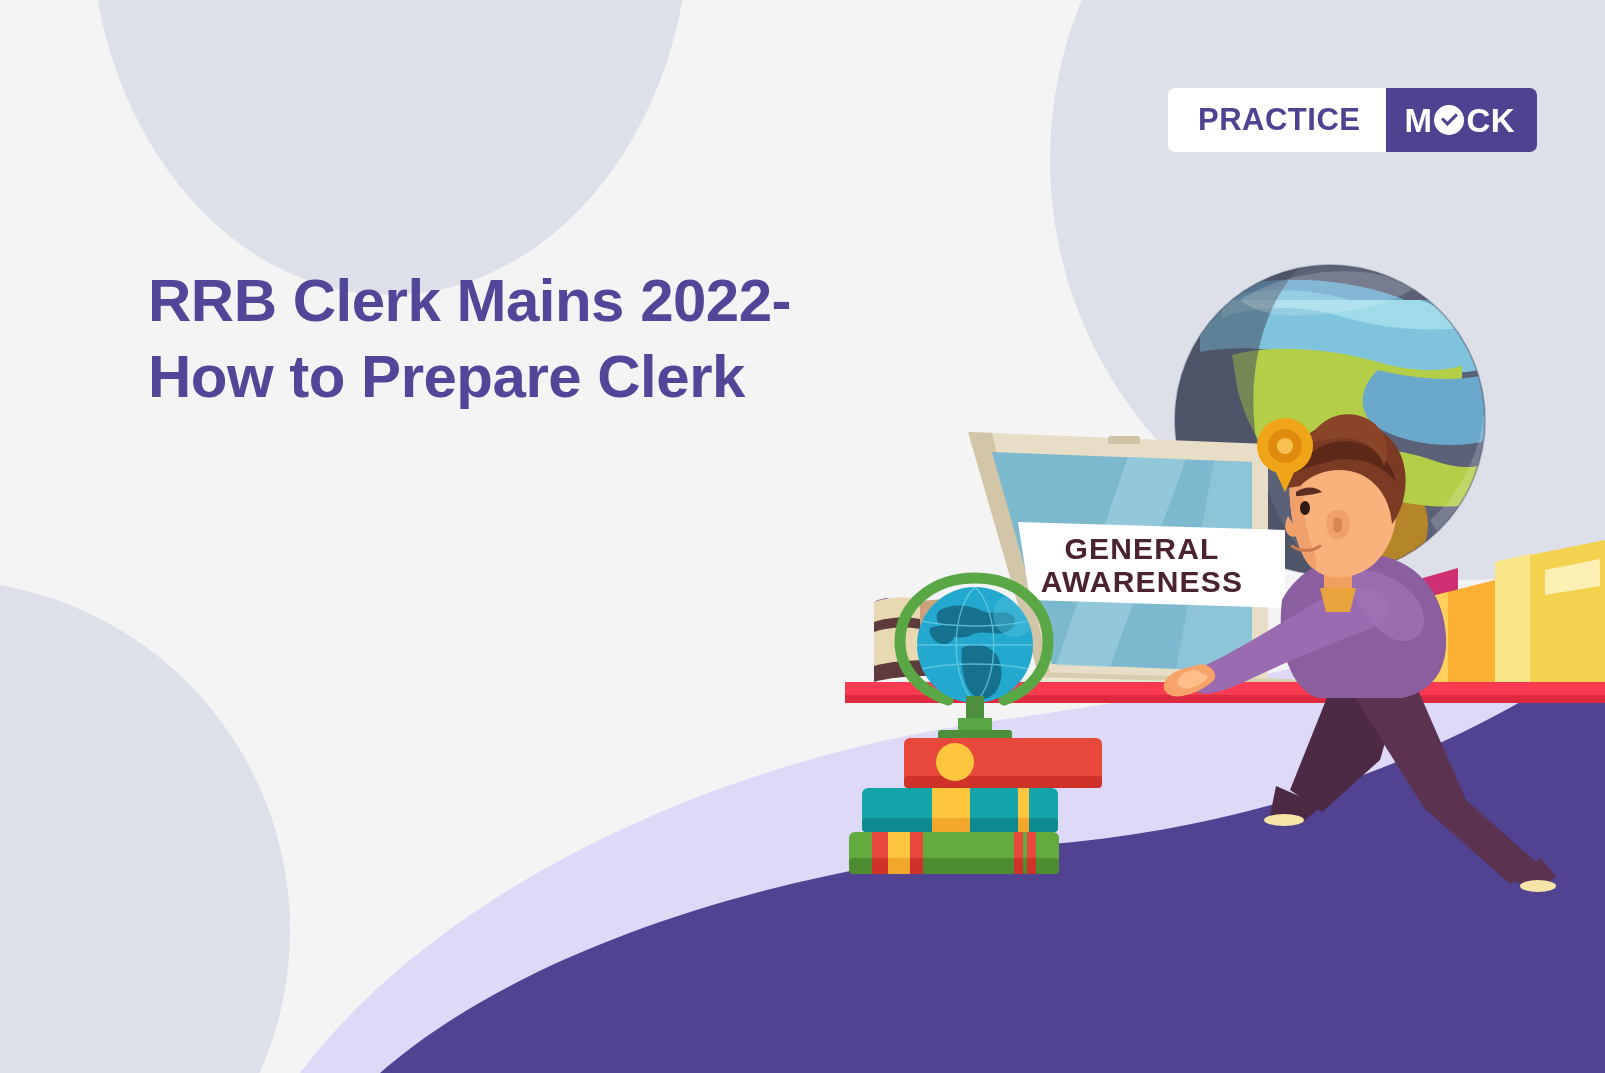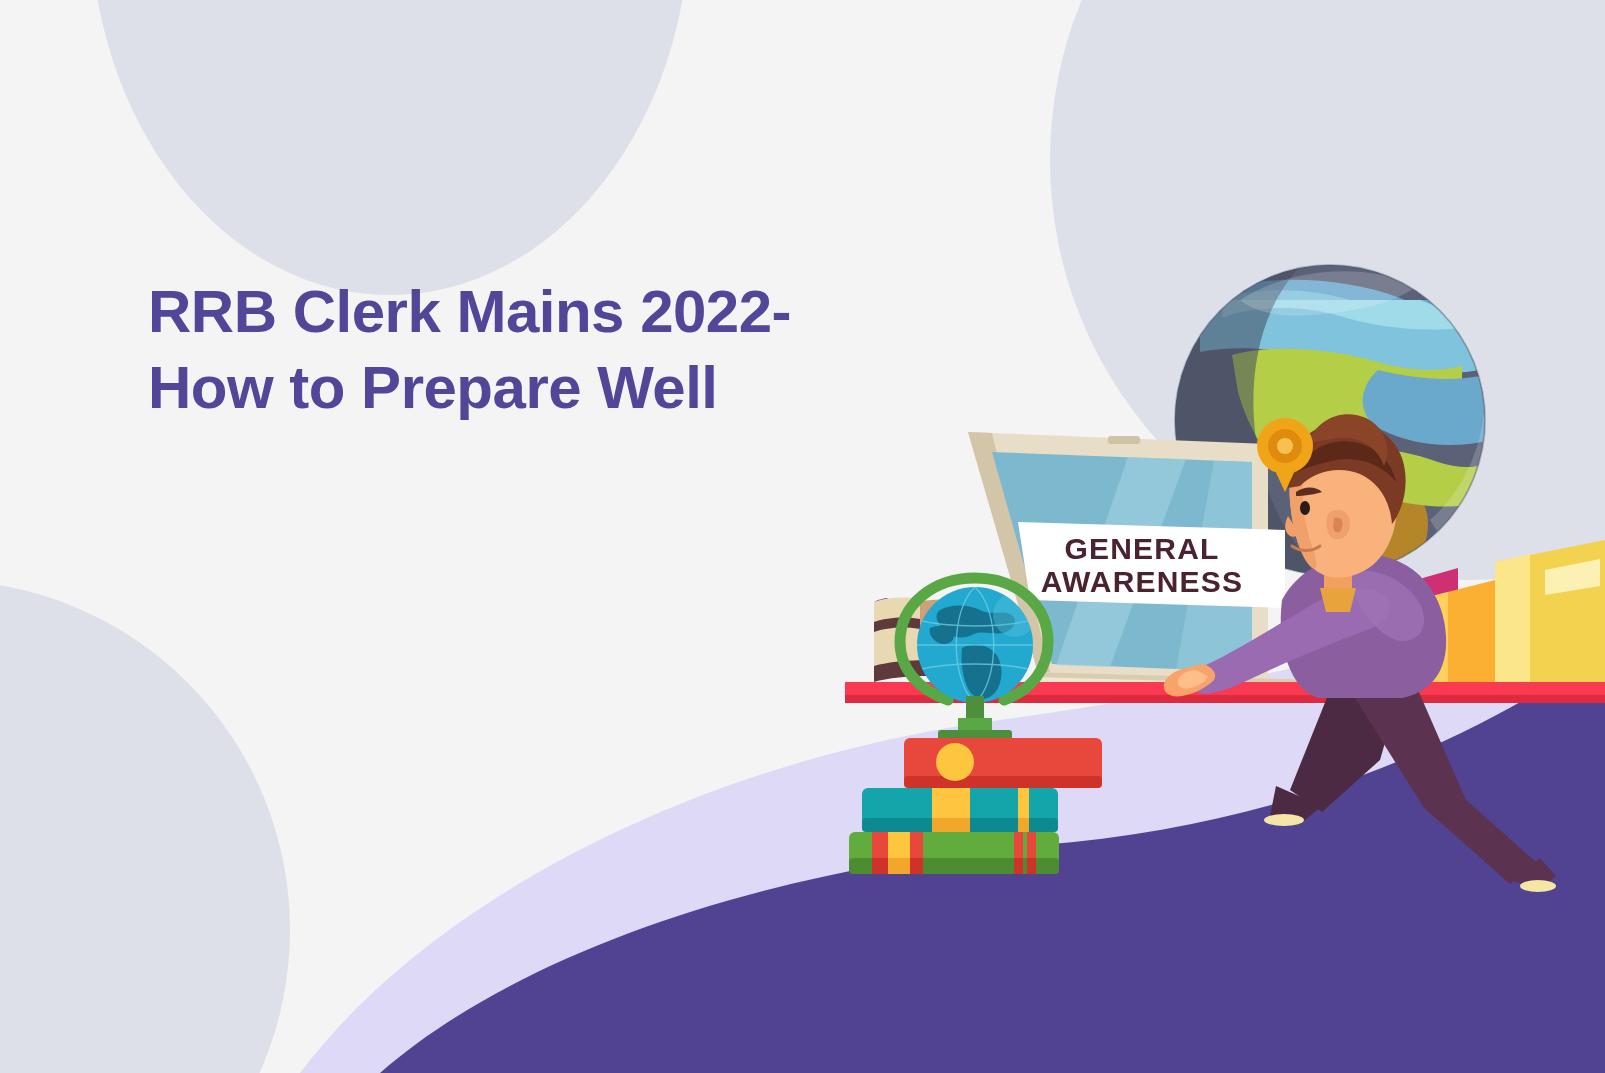--- a/index.html
+++ b/index.html
@@ -82,21 +82,21 @@
     height: 6px;
     border-left: 3.5px solid #4e4391;
     border-bottom: 3.5px solid #4e4391;
     transform: rotate(-45deg);
   }
 
   
   .headline {
     position: absolute;
     left: 148px;
-    top: 234px;
+    top: 223px;
     width: 760px;
     color: #514697;
     font-size: 60px;
     font-weight: bold;
     line-height: 1.27;
     letter-spacing: -0.5px;
   }
   .headline .line { display: block; white-space: pre; }
 </style>
 </head>
@@ -339,19 +339,27 @@
     </g>
 
     <g>
       <circle cx="1285" cy="446" r="28" fill="#f0a519"></circle>
       <circle cx="1285" cy="446" r="17" fill="#e08b0d"></circle>
       <circle cx="1285" cy="446" r="8" fill="#f7c152"></circle>
       <path d="M 1273 466 L 1297 466 L 1285 492 Z" fill="#f0a519"></path>
     </g>
   </svg>
 
+  <div class="logo-badge">
+    <div class="logo-practice">PRACTICE</div>
+    <div class="logo-mock">
+      <span class="m-letter">M</span>
+      <span class="check-o"></span>
+      <span class="ck-letters">CK</span>
+    </div>
+  </div>
 
   <h1 class="headline">
     <span class="line">RRB Clerk Mains 2022-</span>
-    <span class="line">How to Prepare Well</span>
+    <span class="line">How to Prepare Clerk</span>
   </h1>
 
 </div>
 
 </body></html>

